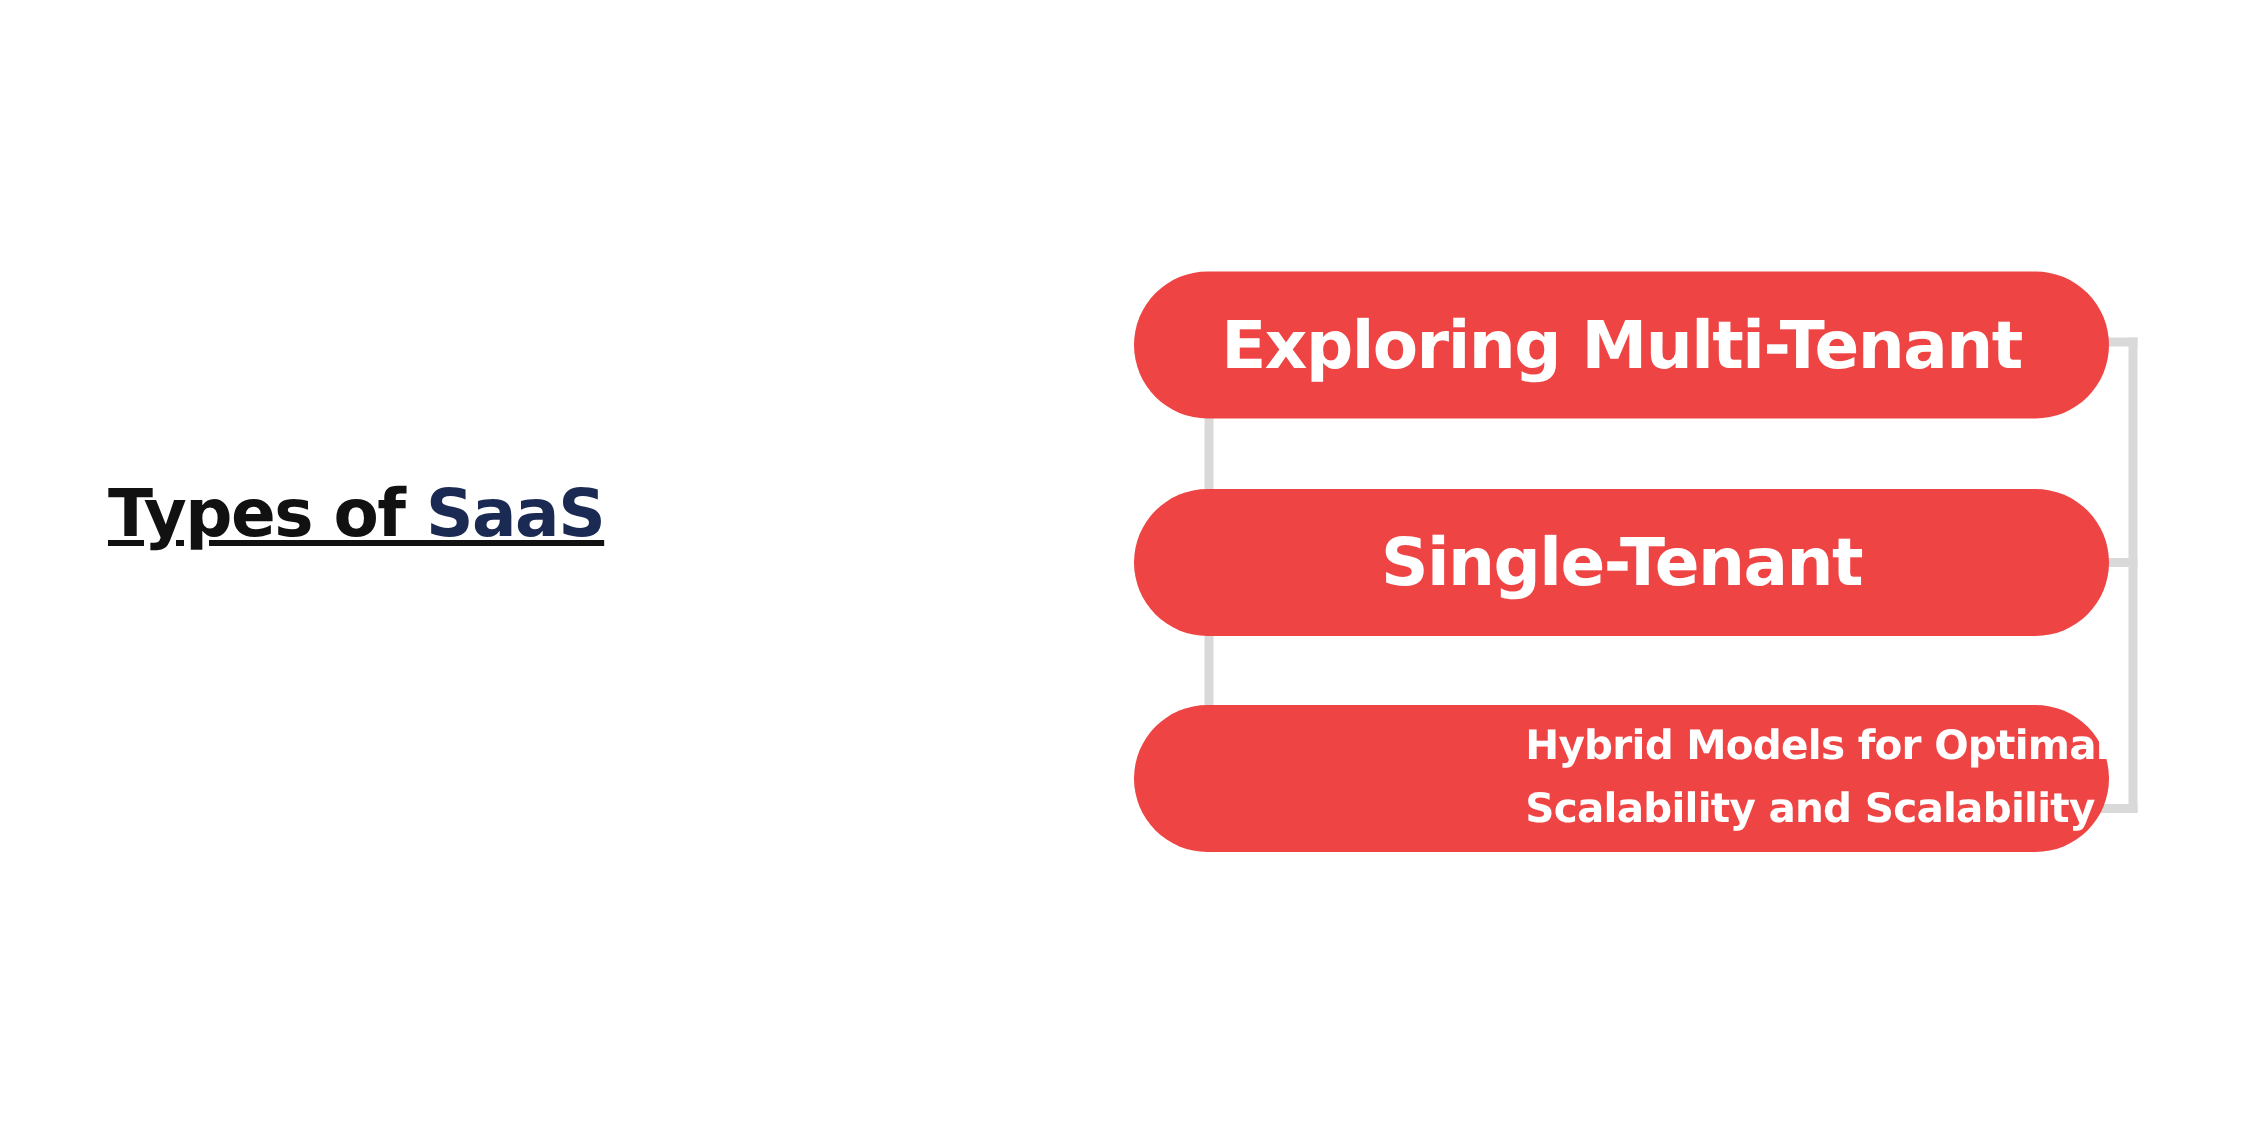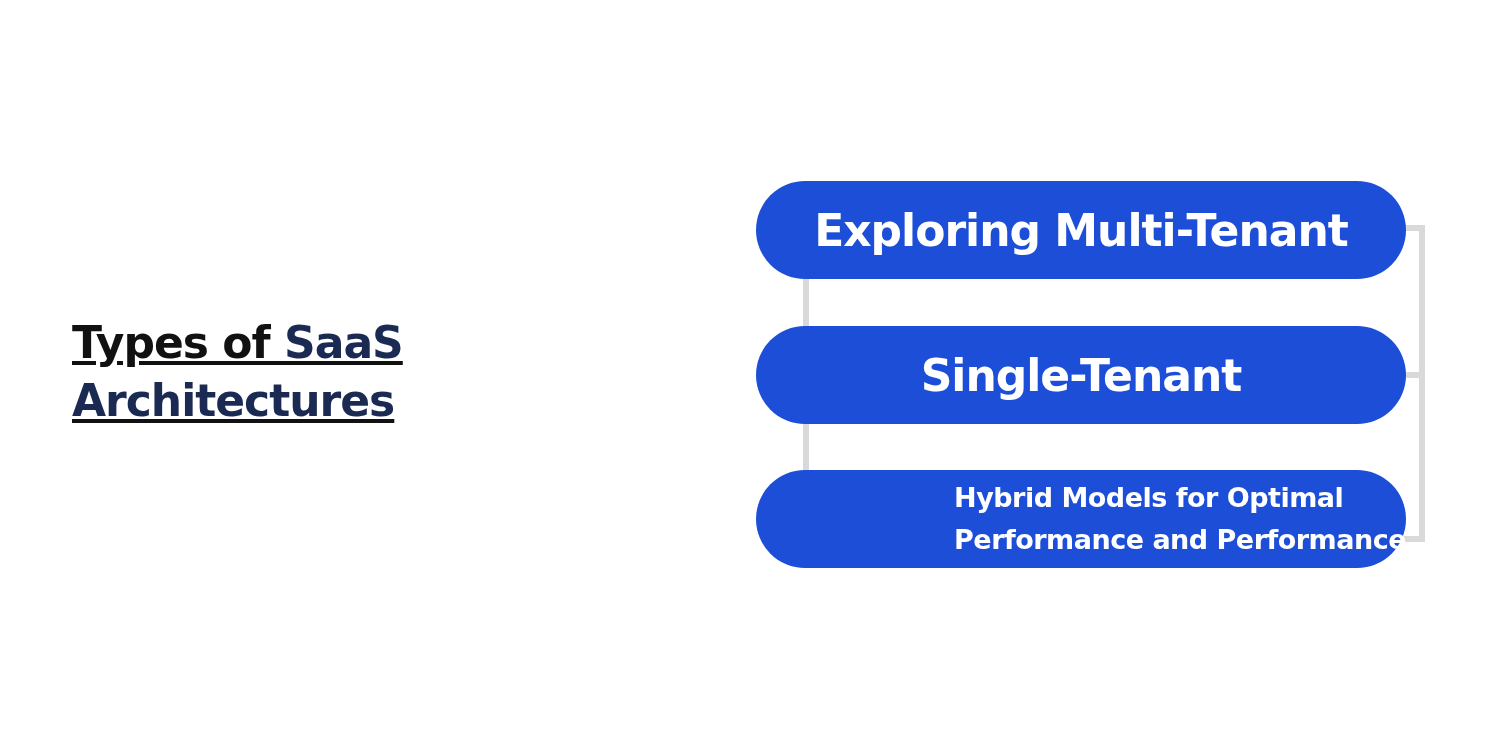--- a/index.html
+++ b/index.html
@@ -1,42 +1,41 @@
 <!DOCTYPE html>
 <html><head>
 <meta charset="utf-8">
 <style>
   html, body { margin:0; padding:0; }
   body { width:1500px; height:750px; background:#ffffff; position:relative; overflow:hidden; font-family:"DejaVu Sans","Liberation Sans",sans-serif; }
   .title { position:absolute; left:72px; top:314px; font-size:44px; font-weight:bold; line-height:58px; letter-spacing:-1px; color:#111111;text-decoration:underline; }
   .title .accent { color:#1b2a52; }
-  .pill { position:absolute; left:756px; width:650px; height:98px; border-radius:49px; background:#1d4ed8; color:#ffffff; display:flex; align-items:center; justify-content:center; text-align:center; font-weight:bold; z-index:2; }
+  .pill { position:absolute; left:756px; width:650px; height:98px; border-radius:49px; background:#ef4444; color:#ffffff; display:flex; align-items:center; justify-content:center; text-align:center; font-weight:bold; z-index:2; }
   .pill.big { font-size:44px; letter-spacing:-1px; }
   .pill.small { font-size:27px; line-height:42px; justify-content:flex-end; padding-left:105px; box-sizing:border-box; text-align:left; letter-spacing:-0.5px; }
   .vline { position:absolute; background:#d9d9d9; width:6px; z-index:1; }
   .hline { position:absolute; background:#d9d9d9; height:6px; z-index:1; }
 </style>
 </head>
 <body>
 
 <div class="title">
   <div><span>Types of </span><span class="accent">SaaS</span></div>
-  <div class="accent">Architectures</div>
 </div>
 
 <div class="vline" style="left:803px; top:270px; height:210px;"></div>
 <div class="vline" style="left:1419px; top:225px; height:317px;"></div>
 <div class="hline" style="left:1400px; top:225px; width:25px;"></div>
 <div class="hline" style="left:1400px; top:372px; width:25px;"></div>
 <div class="hline" style="left:1400px; top:536px; width:25px;"></div>
 
 <div class="pill big" style="top:181px;">
   <span>Exploring Multi-Tenant</span>
 </div>
 <div class="pill big" style="top:326px;text-align:right;">
   <span>Single-Tenant</span>
 </div>
 <div class="pill small" style="top:470px;">
   <div>
     <div>Hybrid Models for Optimal</div>
-    <div>Performance and Performance</div>
+    <div>Scalability and Scalability</div>
   </div>
 </div>
 
 </body></html>

